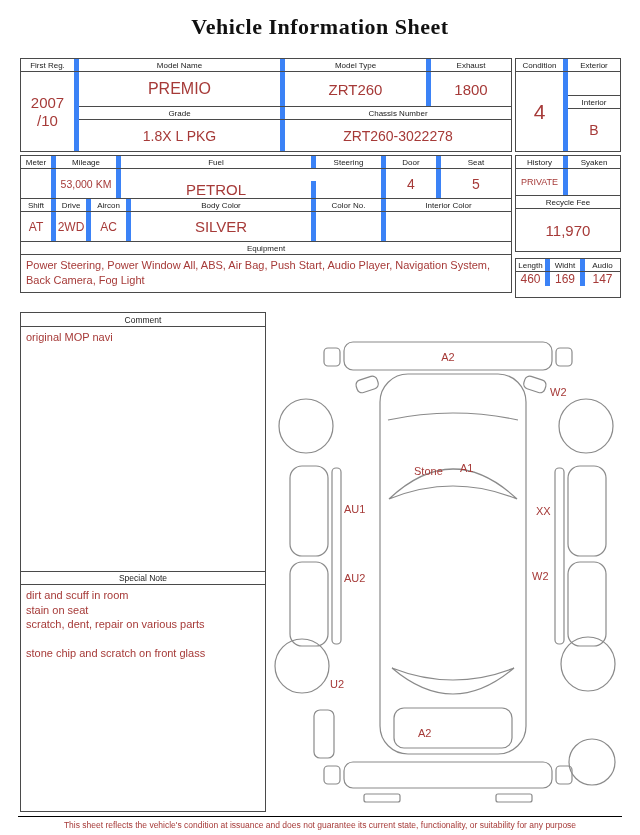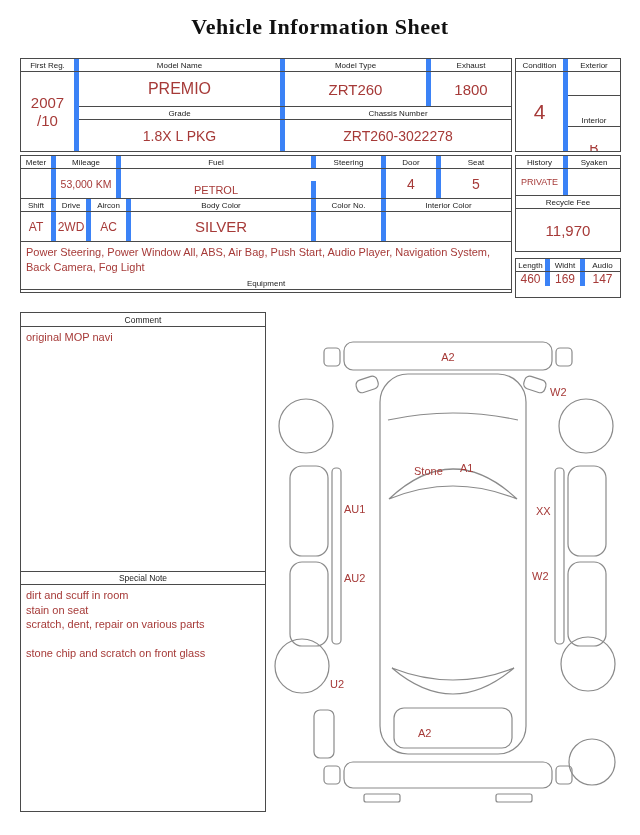--- a/index.html
+++ b/index.html
@@ -91,66 +91,66 @@
     </div>
   </div>
 
   <div class="box" style="left:515px; top:58px; width:106px; height:94px;">
     <div class="row" style="height:13px;">
       <div class="c hdr" style="width:52px;">Condition</div>
       <div class="c hdr" style="flex:1;">Exterior</div>
     </div>
     <div class="row noline" style="height:79px;">
       <div class="c red" style="width:52px; font-size:21px;">4</div>
-      <div class="col" style="flex:1;gap:18px;">
+      <div class="col" style="flex:1;">
         <div style="height:24px; border-bottom:1px solid #4a4a4a;"></div>
         <div class="c hdr" style="height:13px; border-right:none; border-bottom:1px solid #4a4a4a;">Interior</div>
         <div class="c red" style="flex:1; border-right:none; font-size:14px;">B</div>
       </div>
     </div>
   </div>
 
   <div class="box" style="left:20px; top:155px; width:492px; height:138px;">
     <div class="row" style="height:13px;">
       <div class="c hdr" style="width:35px;">Meter</div>
       <div class="c hdr" style="width:65px;">Mileage</div>
       <div class="c hdr" style="width:195px;">Fuel</div>
       <div class="c hdr" style="width:70px;">Steering</div>
       <div class="c hdr" style="width:55px;">Door</div>
       <div class="c hdr" style="flex:1;">Seat</div>
     </div>
     <div class="row" style="height:30px;">
       <div class="c" style="width:35px;"></div>
       <div class="c red" style="width:65px; font-size:10.5px;">53,000 KM</div>
-      <div class="c red" style="width:195px; font-size:11px;margin-top:12px;">PETROL</div>
+      <div class="c red" style="width:195px; font-size:15px;margin-top:12px;">PETROL</div>
       <div class="c" style="width:70px;"></div>
       <div class="c red" style="width:55px; font-size:14px;">4</div>
       <div class="c red" style="flex:1; font-size:14px;">5</div>
     </div>
     <div class="row" style="height:13px;">
       <div class="c hdr" style="width:35px;">Shift</div>
       <div class="c hdr" style="width:35px;">Drive</div>
       <div class="c hdr" style="width:40px;">Aircon</div>
       <div class="c hdr" style="width:185px;">Body Color</div>
       <div class="c hdr" style="width:70px;">Color No.</div>
       <div class="c hdr" style="flex:1;">Interior Color</div>
     </div>
     <div class="row" style="height:30px;">
       <div class="c red" style="width:35px; font-size:12px;">AT</div>
       <div class="c red" style="width:35px; font-size:12px;">2WD</div>
       <div class="c red" style="width:40px; font-size:12px;">AC</div>
       <div class="c red" style="width:185px; font-size:15px;">SILVER</div>
       <div class="c" style="width:70px;"></div>
       <div class="c" style="flex:1;"></div>
     </div>
+    <div class="row" style="height:13px;">
+      <div class="c hdr" style="flex:1;">Equipment</div>
+    </div>
     <div class="row noline" style="flex:1;">
       <div class="c note-text pad" style="flex:1; font-size:11px; text-align:left; justify-content:flex-start; align-items:flex-start; white-space:normal;">Power Steering, Power Window  All, ABS, Air Bag, Push Start, Audio Player, Navigation System, Back Camera, Fog Light</div>
-    </div>
-    <div class="row" style="height:13px;">
-      <div class="c hdr" style="flex:1;">Equipment</div>
     </div>
   </div>
 
   <div class="box" style="left:515px; top:155px; width:106px; height:97px;">
     <div class="row" style="height:13px;">
       <div class="c hdr" style="width:52px;">History</div>
       <div class="c hdr" style="flex:1;">Syaken</div>
     </div>
     <div class="row" style="height:27px;">
       <div class="c red" style="width:52px; font-size:9px;text-align:right;">PRIVATE</div>
@@ -235,14 +235,15 @@
         <text x="76" y="197">AU1</text>
         <text x="268" y="199">XX</text>
         <text x="76" y="266">AU2</text>
         <text x="264" y="264">W2</text>
         <text x="62" y="372">U2</text>
         <text x="150" y="421">A2</text>
       </g>
     </svg>
   </div>
 
+  <div class="footer">This sheet reflects the vehicle's condition at issuance and does not guarantee its current state, functionality, or suitability for any purpose</div>
 
 </div>
 
 </body></html>

